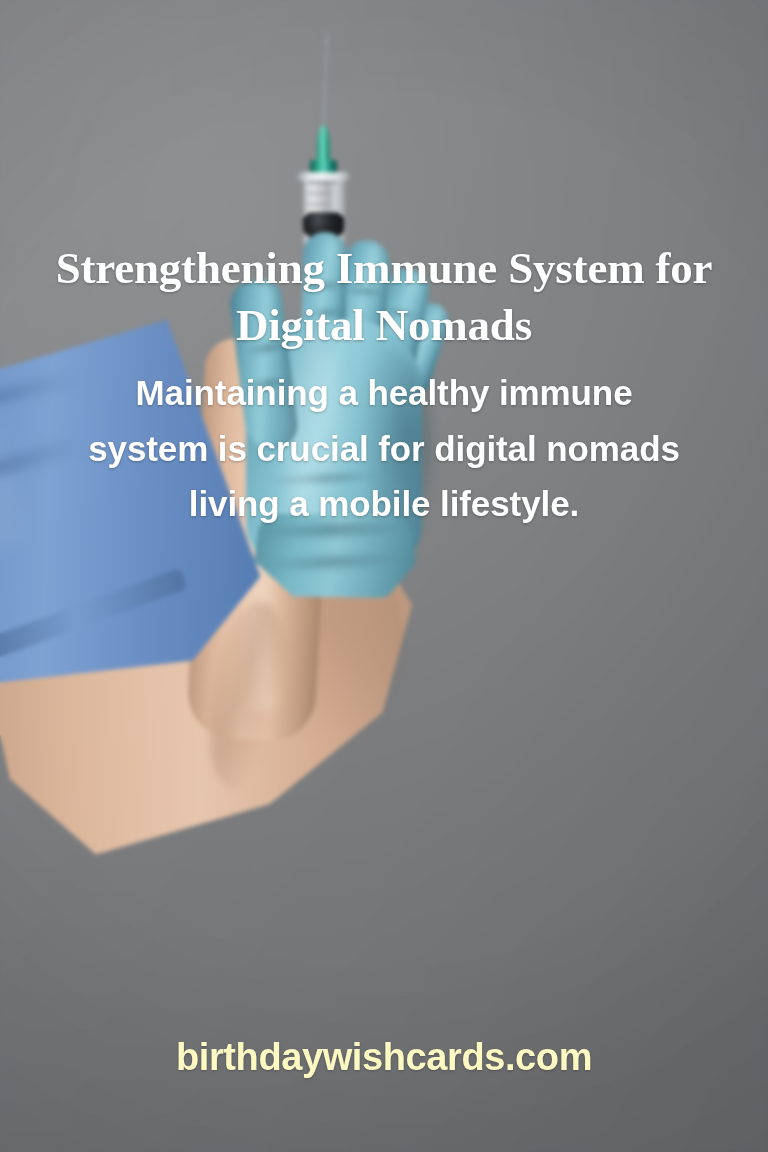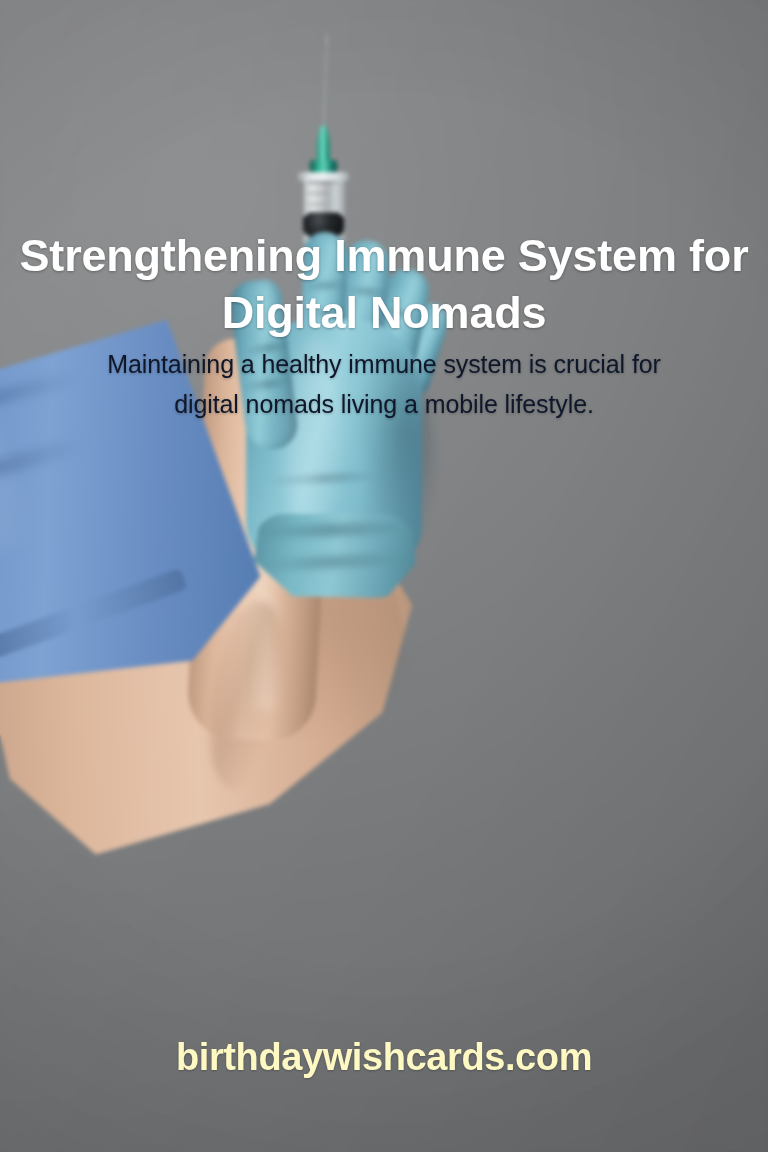--- a/index.html
+++ b/index.html
@@ -413,35 +413,35 @@
   .text-block {
     position: absolute;
     left: 0;
     top: 228px;
     width: 768px;
     padding: 0 14px;
     box-sizing: border-box;
     text-align: center;
   }
   .headline {
-    margin: 0;
+    margin: 12px;
     color: #ffffff;
-    font-family: Liberation Sans, sans-serif;
+    font-family: Liberation Serif, serif;
     font-weight: 700;
     font-size: 45px;
     line-height: 1.26;
     letter-spacing: -0.2px;
     text-shadow: 0 1px 3px rgba(0,0,0,0.30);
   }
   .subhead {
     margin: 4px 0 0 0;
-    color: #0f172a;
+    color: #ffffff;
     font-family: "Liberation Sans", sans-serif;
-    font-weight: 400;
-    font-size: 25px;
+    font-weight: 700;
+    font-size: 35px;
     line-height: 1.58;
     letter-spacing: -0.1px;
     padding: 0 58px;
     text-shadow: 0 1px 3px rgba(0,0,0,0.28);
   }
   .watermark {
     position: absolute;
     left: 0;
     top: 1036px;
     width: 768px;

